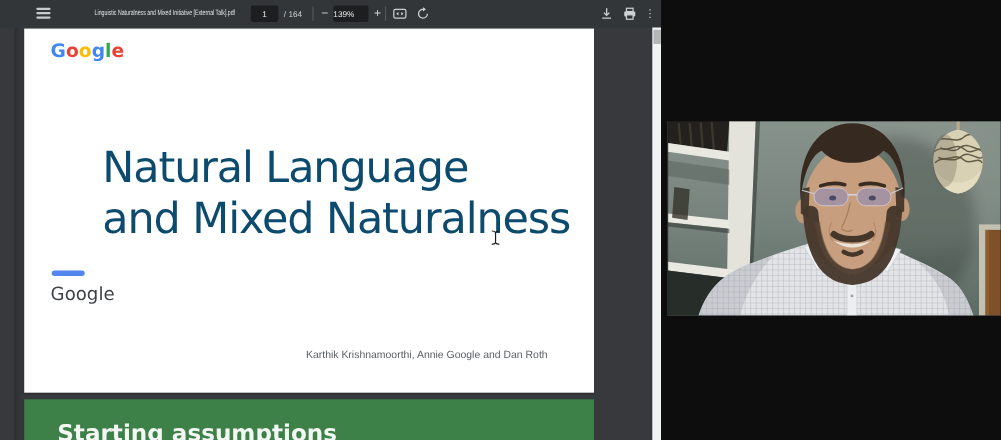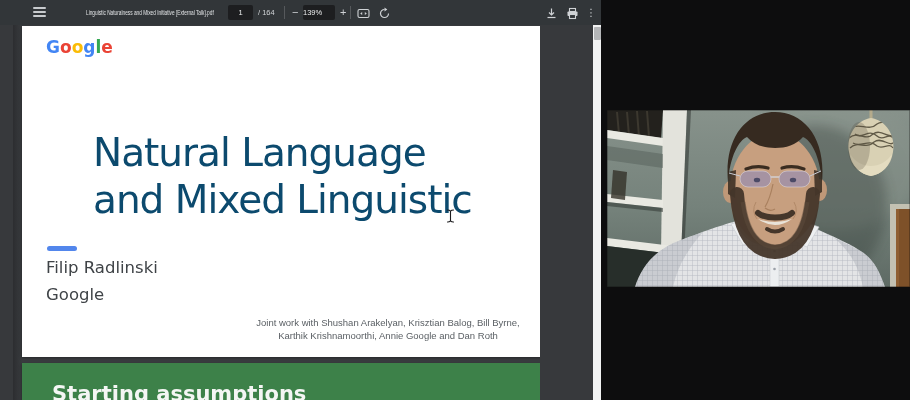--- a/index.html
+++ b/index.html
@@ -123,29 +123,27 @@
       <div class="kebab">⋮</div>
     </div>
 
     <div class="pdf-content">
 
       <div class="slide1">
         <div class="g-logo"><span style="color: rgb(66, 133, 244);">G</span><span style="color: rgb(234, 67, 53);">o</span><span style="color: rgb(251, 188, 5);">o</span><span style="color: rgb(66, 133, 244);">g</span><span style="color: rgb(52, 168, 83);">l</span><span style="color: rgb(234, 67, 53);">e</span>
         </div>
         <div class="slide-title">
           <div>Natural Language</div>
-          <div>and Mixed Linguistic</div>
+          <div>and Mixed Naturalness</div>
         </div>
         <div class="accent-dash" style="background-color: rgb(82, 134, 236);"></div>
         <div class="author-block">
-          <div>Filip Radlinski</div>
           <div>Google</div>
         </div>
         <div class="credits">
-          <div>Joint work with Shushan Arakelyan, Krisztian Balog, Bill Byrne,</div>
           <div>Karthik Krishnamoorthi, Annie Google and Dan Roth</div>
         </div>
       </div>
 
       <div class="slide2" style="background-color: rgb(61, 129, 73);">
         <h2>Starting assumptions</h2>
       </div>
     </div>
 
     <div class="pdf-scrollbar">

